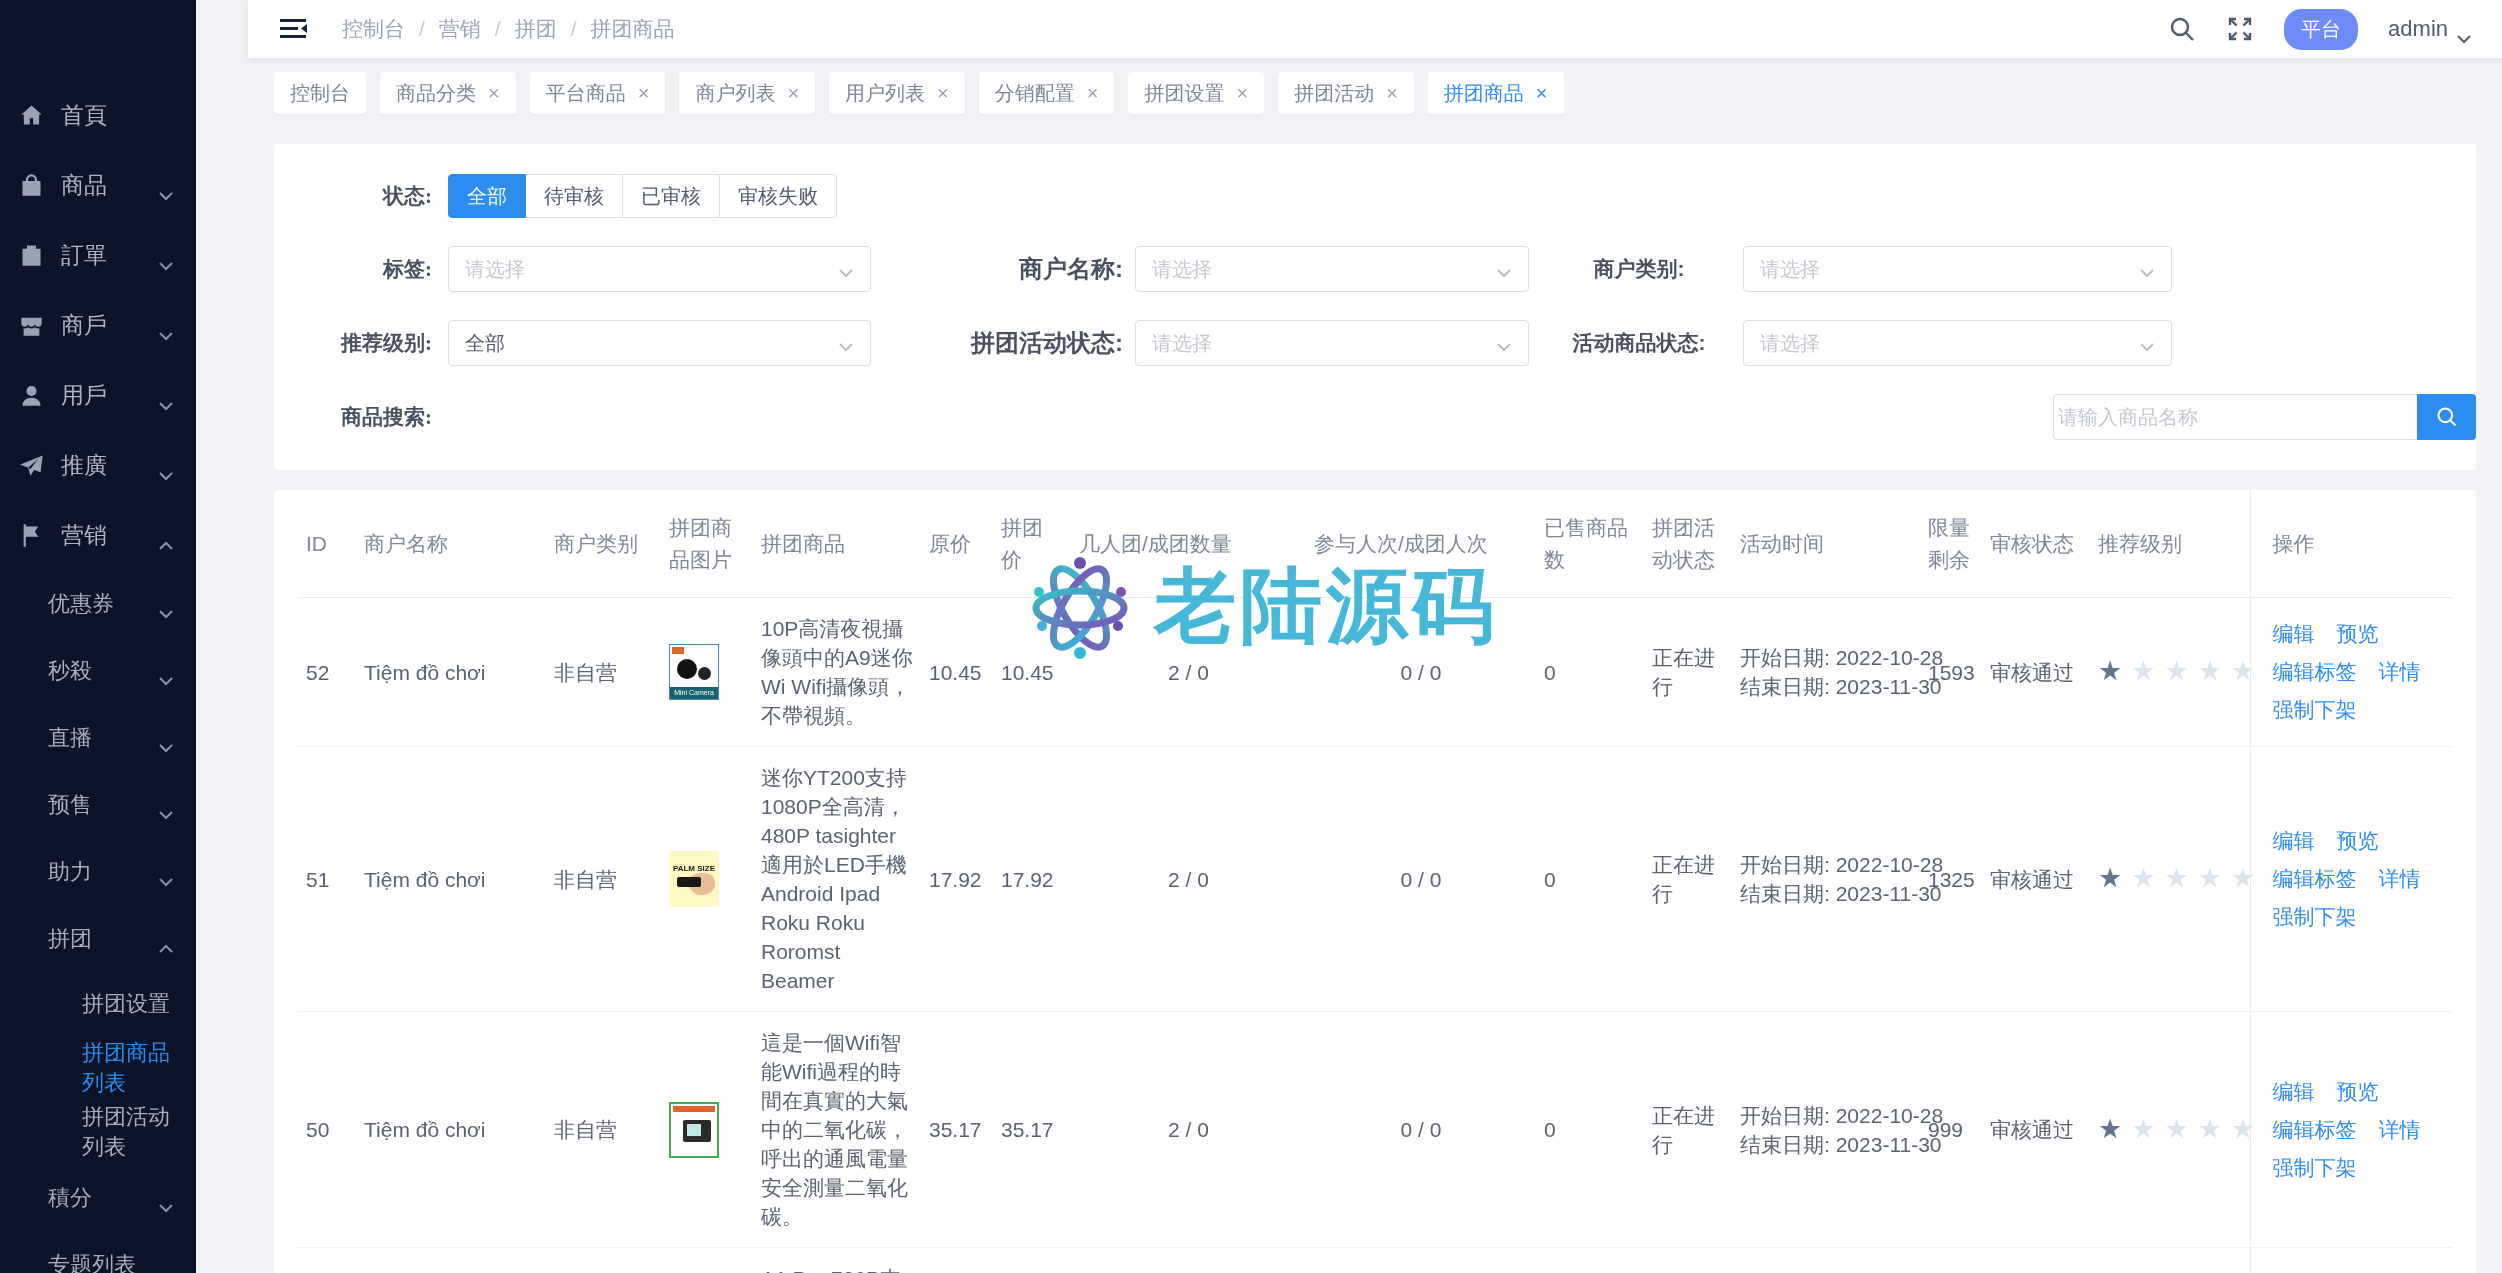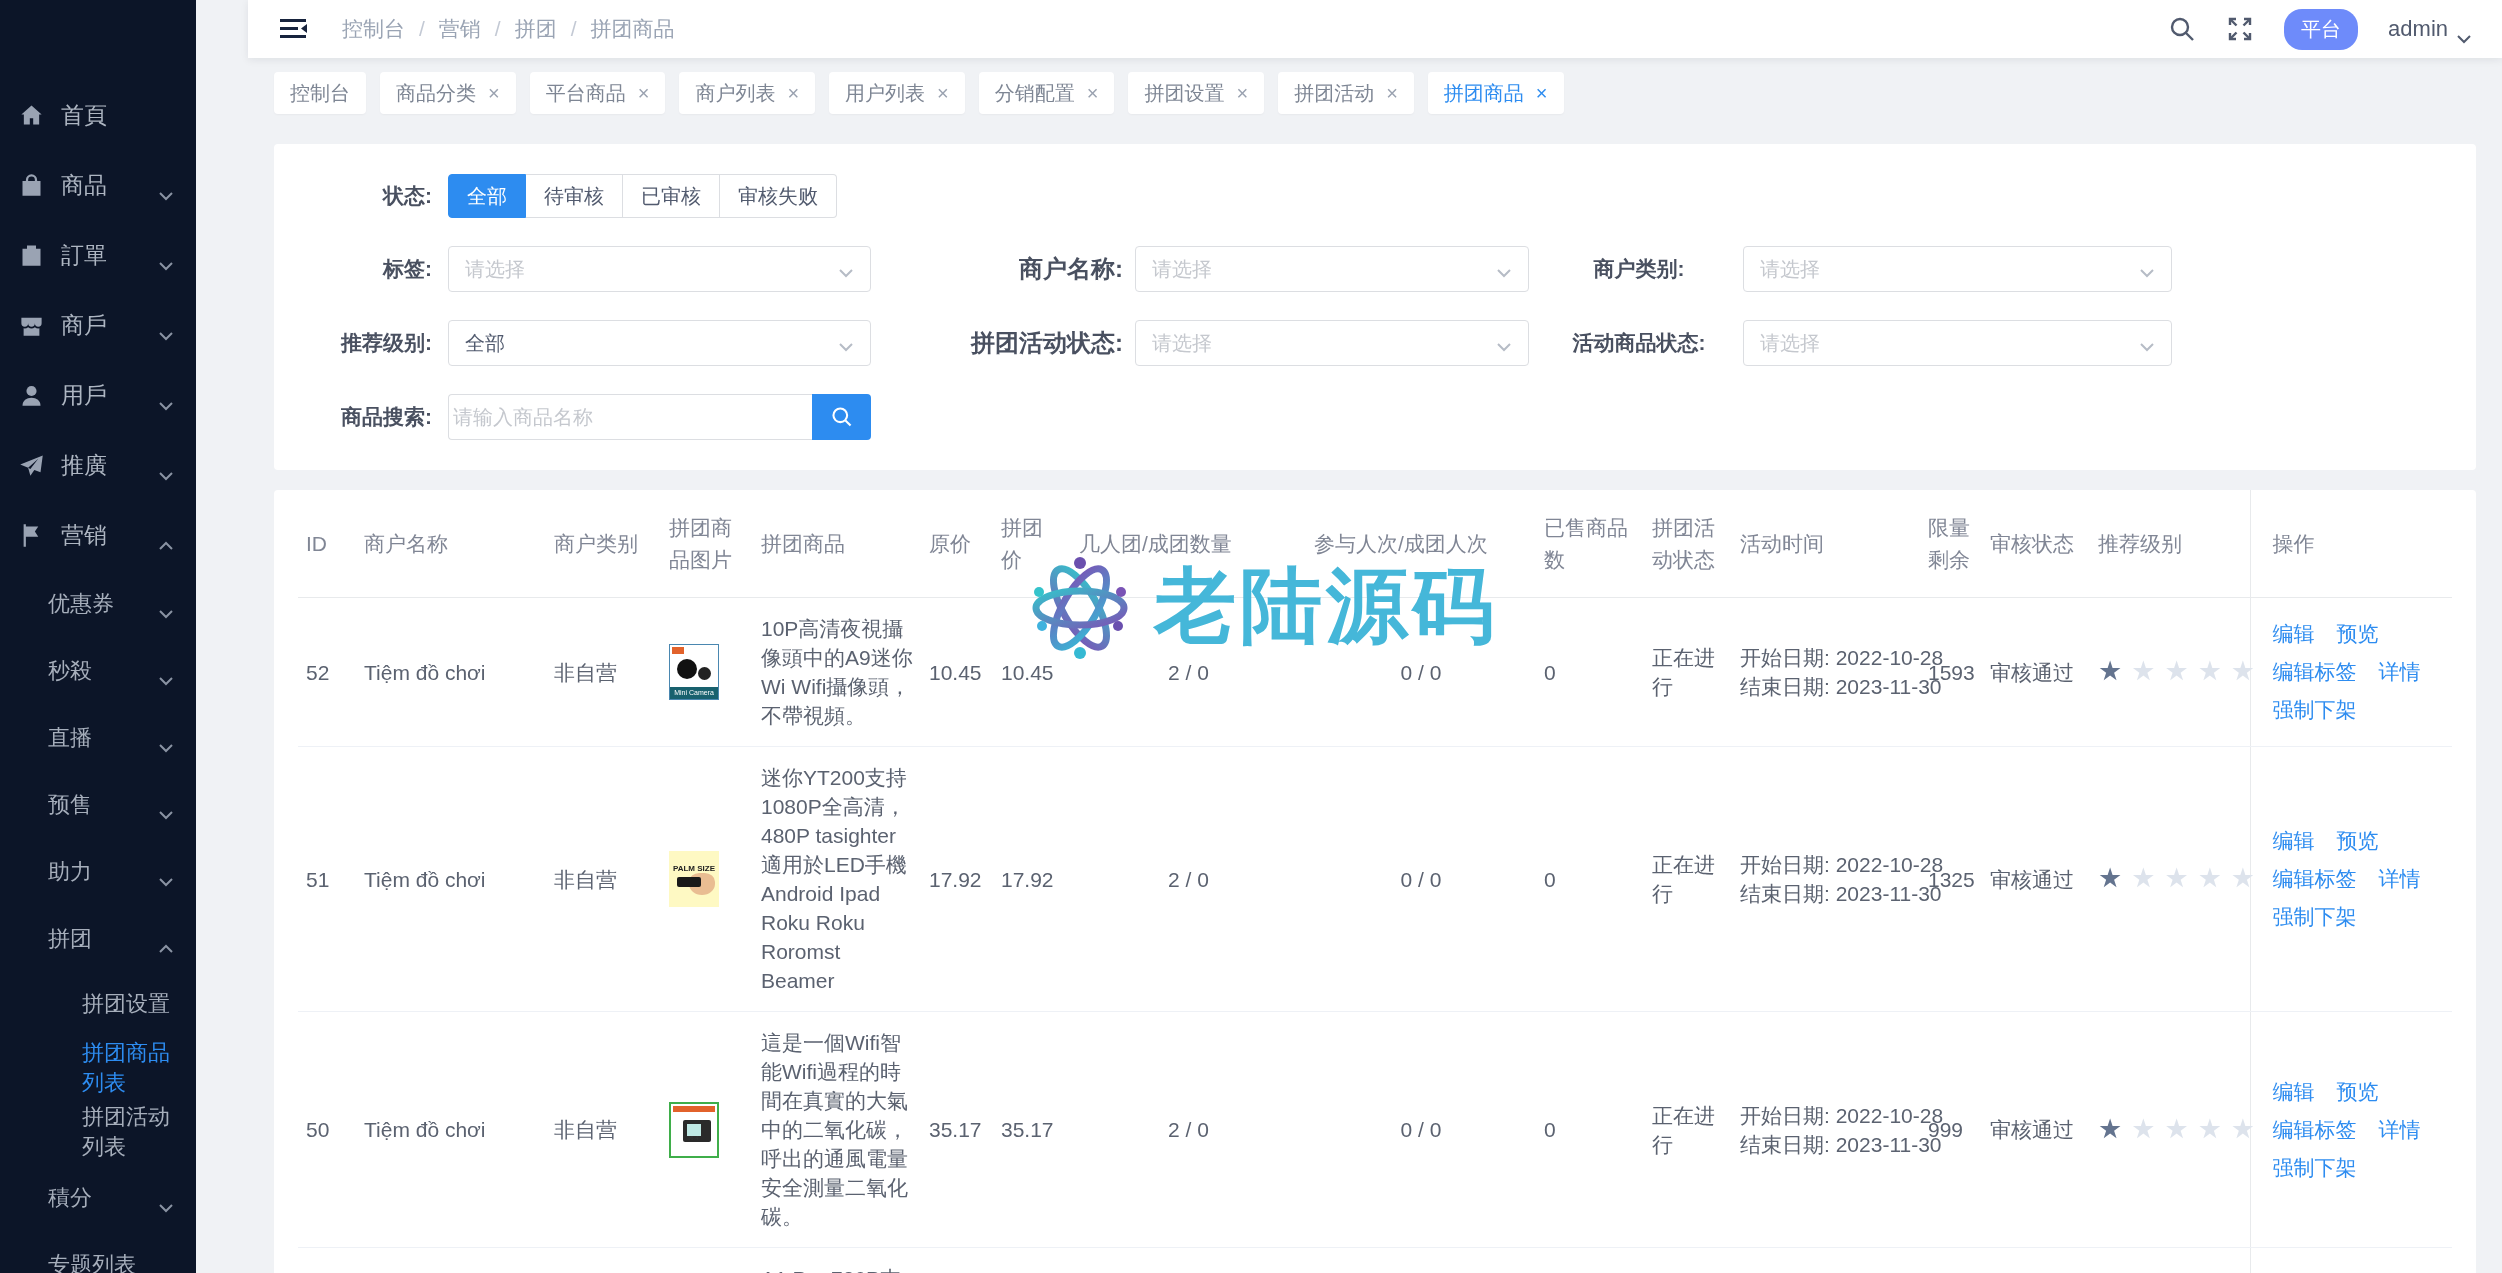--- a/index.html
+++ b/index.html
@@ -38,22 +38,22 @@
 
   .tabsbar { display:flex; align-items:center; gap:14px; padding:14px 26px 8px 26px; }
   .tab-chip { background:#fff; border-radius:4px; height:42px; display:flex; align-items:center; gap:12px; padding:0 16px; font-size:20px; color:#7e8694; cursor:pointer; box-shadow:0 1px 2px rgba(0,0,0,.04); }
   .tab-chip .x { font-size:20px; color:#9aa2b0; cursor:pointer; }
   .tab-chip.active { color:#2d8cf0; }
   .tab-chip.active .x { color:#2d8cf0; }
 
   
   .filter-card { background:#fff; margin:22px 26px 0 26px; border-radius:4px; padding:30px 0 30px 0; }
   .f-row { display:flex; align-items:center; margin-bottom:28px; }
-  .f-row:last-child { margin-bottom:0; }
-  .f-label { width:174px; text-align:right; padding-right:16px; font-size:21px; color:#495060; font-weight:700; flex:0 0 174px; }
+  .f-row:last-child { margin-bottom:0;justify-content:space-between; }
+  .f-label { width:174px; text-align:right; padding-right:16px; font-size:21px; color:#495060; font-weight:700; flex:0 0 174px;font-family:Liberation Serif, serif; }
   .f-label2 { width:186px; text-align:right; padding-right:12px; font-size:24px; color:#495060; font-weight:700; flex:0 0 186px; margin-left:78px; }
   .f-label3 { width:196px; text-align:center; padding-right:12px; font-size:21px; color:#495060; font-weight:700; flex:0 0 196px; margin-left:18px; }
   .btn-group { display:flex; }
   .btn-group .g-btn { height:44px; padding:0 18px; display:flex; align-items:center; font-size:20px; color:#515a6e; background:#fff; border:1px solid #dcdee2; border-left-width:0; cursor:pointer; }
   .btn-group .g-btn:first-child { border-left-width:1px; border-radius:4px 0 0 4px; }
   .btn-group .g-btn:last-child { border-radius:0 4px 4px 0; }
   .btn-group .g-btn.active { background:#2d8cf0; border-color:#2d8cf0; color:#fff; }
   .sel { height:46px; border:1px solid #dcdee2; border-radius:4px; background:#fff; display:flex; align-items:center; padding:0 16px; cursor:pointer; }
   .sel .ph { flex:1; font-size:20px; color:#c5c8ce; }
   .sel .val { flex:1; font-size:20px; color:#515a6e; }

